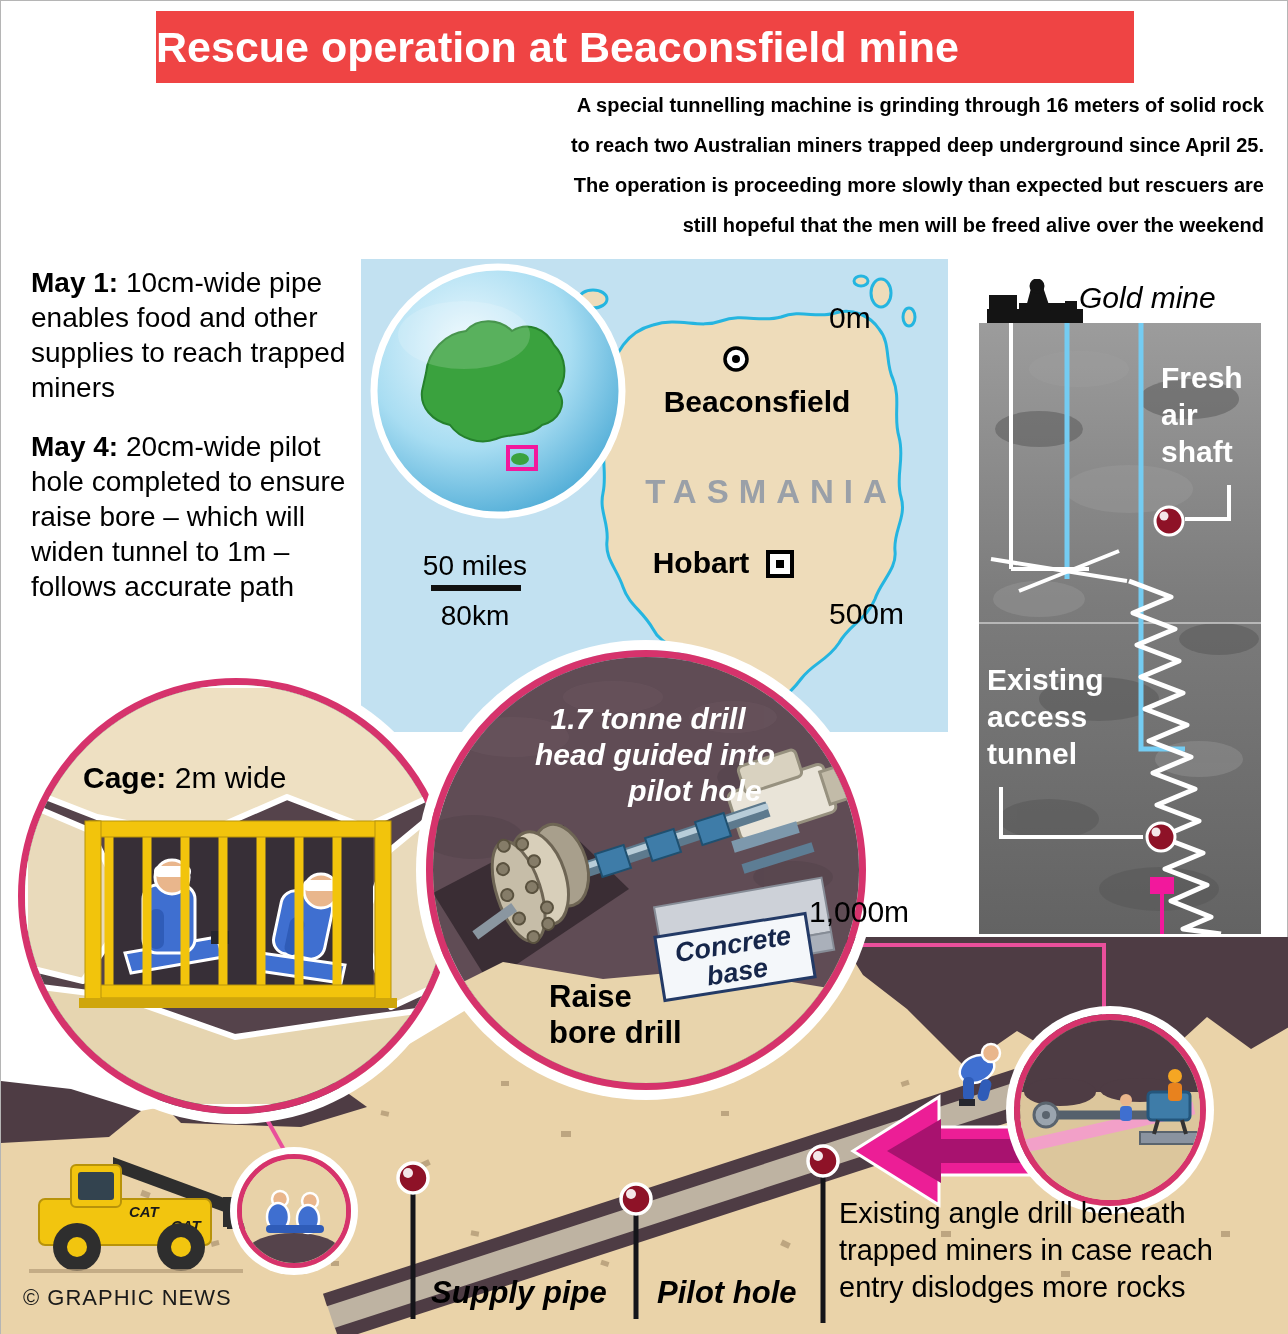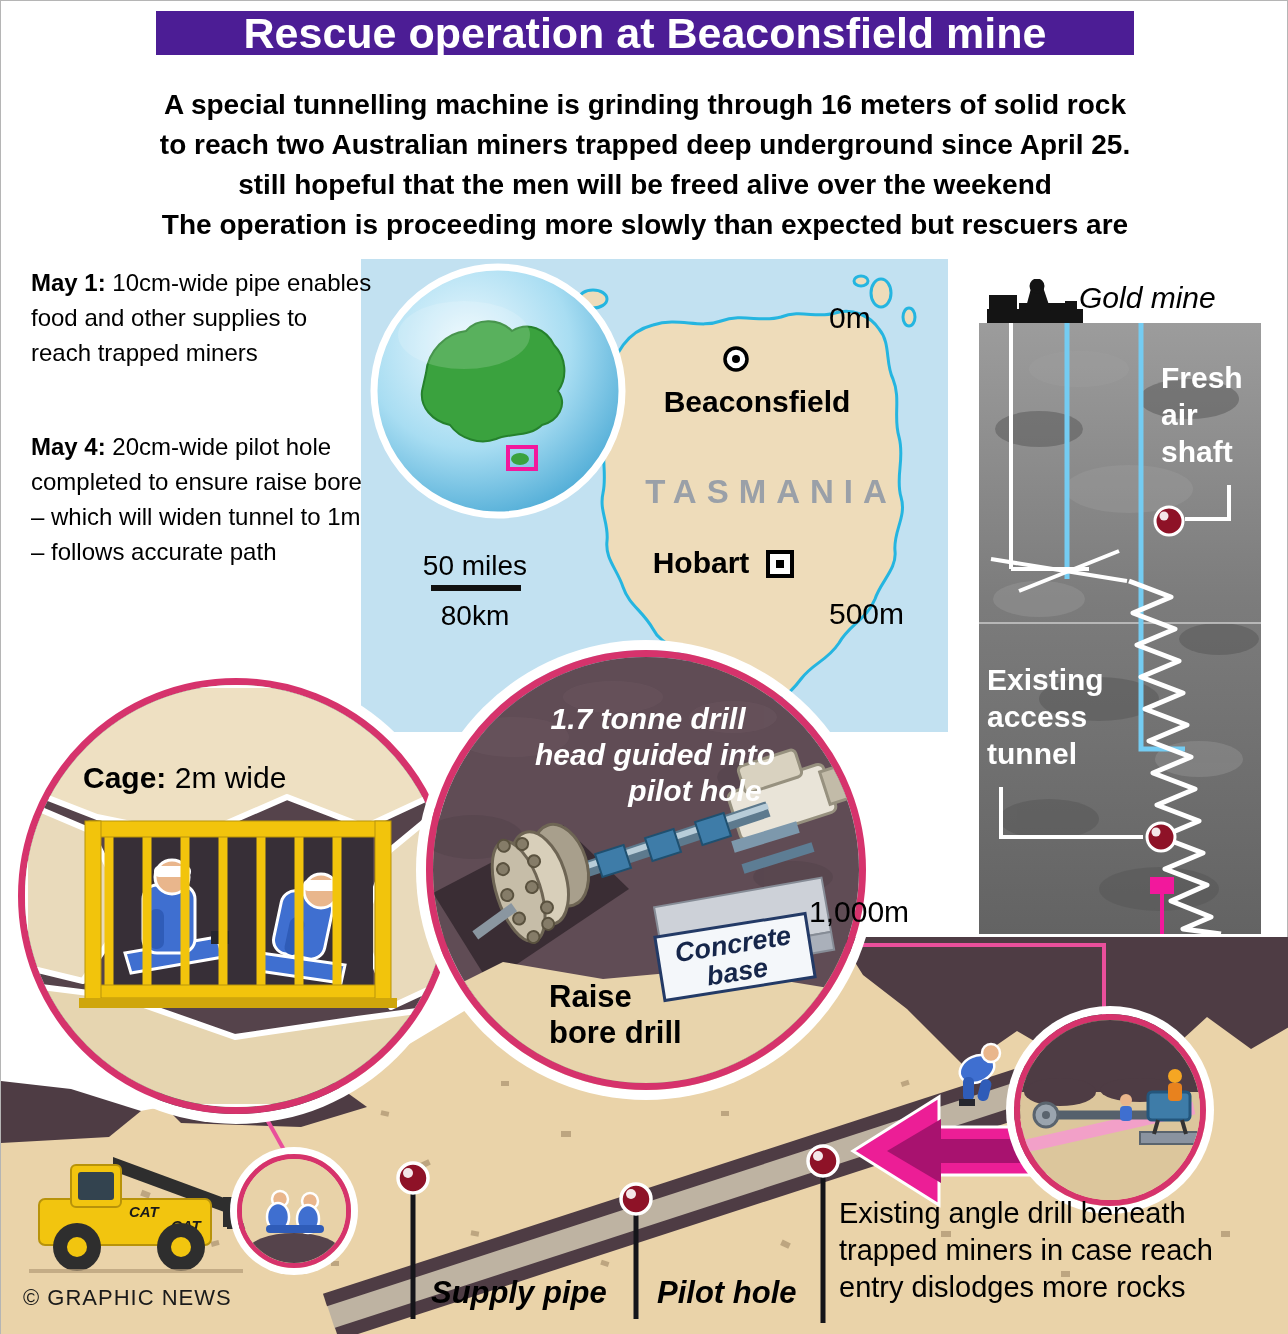--- a/index.html
+++ b/index.html
@@ -2,28 +2,28 @@
 <html><head>
 <meta charset="utf-8">
 <style>
   html,body{margin:0;padding:0}
   body{width:1288px;height:1334px;position:relative;background:#fff;
        font-family:"Liberation Sans",sans-serif;overflow:hidden;color:#000}
   .page{position:absolute;inset:0;border:1px solid #b5b5b5;background:#fff}
   svg{display:block}
   svg text{font-family:"Liberation Sans",sans-serif}
 
-  .title-bar{position:absolute;left:155px;top:10px;width:978px;height:44px;background:#4c1d95;
-             display:flex;align-items:center;justify-content:center;z-index:3}
+  .title-bar{position:absolute;left:155px;top:10px;width:978px;height:72px;background:#ef4444;
+             display:flex;align-items:center;z-index:3}
   .title-bar span{color:#fff;font-size:43px;font-weight:bold}
 
-  .intro{position:absolute;left:25px;top:84px;width:1238px;text-align:center;
-         font-size:28px;font-weight:bold;line-height:40px;z-index:3}
-
-  .note{position:absolute;left:30px;font-size:24px;line-height:35px;z-index:3}
+  .intro{position:absolute;left:25px;top:84px;width:1238px;text-align:right;
+         font-size:20px;font-weight:bold;line-height:40px;z-index:3}
+
+  .note{position:absolute;left:30px;font-size:28px;line-height:35px;z-index:3}
   .note1{top:264px;width:342px}
   .note2{top:428px;width:348px}
 
   .map-panel{position:absolute;left:360px;top:258px;width:587px;height:473px;z-index:2}
   .globe{position:absolute;left:367px;top:260px;width:260px;height:260px;z-index:3}
 
   .mine-panel{position:absolute;left:978px;top:278px;width:282px;height:655px;z-index:2}
   .gold-mine{position:absolute;left:1078px;top:280px;font-size:30px;font-style:italic;z-index:3}
   .depth{position:absolute;font-size:30px;z-index:8}
   .depth-0{left:828px;top:300px;width:130px}
@@ -67,22 +67,22 @@
 
 <div class="page">
 
   <div class="title-bar">
     <span>Rescue operation at Beaconsfield mine</span>
   </div>
 
   <div class="intro">
     <div>A special tunnelling machine is grinding through 16 meters of solid rock</div>
     <div>to reach two Australian miners trapped deep underground since April 25.</div>
+    <div>The operation is proceeding more slowly than expected but rescuers are</div>
     <div>still hopeful that the men will be freed alive over the weekend</div>
-    <div>The operation is proceeding more slowly than expected but rescuers are</div>
   </div>
 
   <div class="note note1"><b>May 1:</b><span> 10cm-wide pipe enables food and other supplies to reach trapped miners</span></div>
   <div class="note note2"><b>May 4:</b><span> 20cm-wide pilot hole completed to ensure raise bore – which will widen tunnel to 1m – follows accurate path</span></div>
 
   <div class="map-panel">
     <svg width="587" height="473" viewBox="0 0 587 473">
       <rect width="587" height="473" fill="#c2e1f1"></rect>
       <g fill="#eedcba" stroke="#25b5e0" stroke-width="3" stroke-linejoin="round">
         <path d="M252,120 C250,95 268,72 292,66 C318,58 338,70 360,62 C382,54 400,64 420,58 C440,50 456,60 474,54 C492,48 510,58 518,70 C530,84 524,104 532,120 C540,140 532,158 538,178 C544,200 534,218 540,238 C546,258 532,272 534,292 C536,310 520,322 514,340 C506,360 488,366 478,384 C466,402 452,404 440,420 C428,436 416,446 402,436 C390,426 378,436 366,424 C354,412 338,416 328,402 C318,388 300,386 292,370 C282,352 268,346 262,328 C256,310 244,300 246,282 C248,264 238,252 242,234 C246,216 240,198 244,180 C248,162 244,142 252,120 Z"></path>

